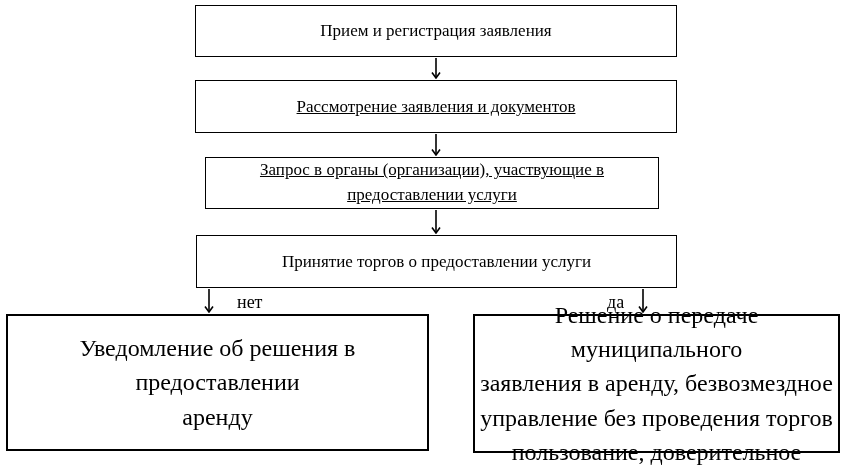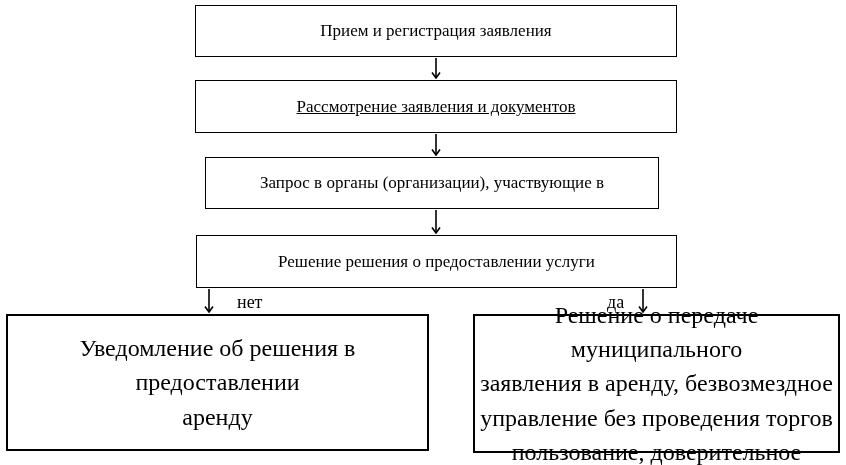--- a/index.html
+++ b/index.html
@@ -27,21 +27,21 @@
     font-size: 17px;
     line-height: 1.5;
   }
   .box.big {
     border-width: 2px;
     font-size: 24px;
     line-height: 1.42;
   }
   .b1 { left: 195px; top: 5px;   width: 482px; height: 52px; }
   .b2 { left: 195px; top: 80px;  width: 482px; height: 53px; text-decoration: underline; }
-  .b3 { left: 205px; top: 157px; width: 454px; height: 52px; line-height: 1.45; }
+  .b3 { left: 205px; top: 157px; width: 454px; height: 52px; line-height: 1.45; text-decoration: underline; }
   .b4 { left: 196px; top: 235px; width: 481px; height: 53px; }
   .b5 { left: 6px;   top: 314px; width: 423px; height: 137px; }
   .b6 { left: 473px; top: 314px; width: 367px; height: 139px; }
   .arrow { position: absolute; }
   .a1 { left: 429px; top: 58px; }
   .a2 { left: 429px; top: 134px; }
   .a3 { left: 429px; top: 210px; }
   .a-no  { left: 202px; top: 289px; }
   .a-yes { left: 636px; top: 289px; }
   .branch-label {
@@ -71,29 +71,30 @@
     <div>Рассмотрение заявления и документов</div>
   </div>
 
   <svg class="arrow a2" width="14" height="22" viewBox="0 0 14 22">
     <line x1="7" y1="0" x2="7" y2="20" stroke="#000" stroke-width="1.6"></line>
     <polyline points="3,15.5 7,21 11,15.5" fill="none" stroke="#000" stroke-width="1.6"></polyline>
   </svg>
 
   <div class="box b3">
     <div>Запрос в органы (организации), участвующие в</div>
+    <div>предоставлении услуги</div>
   </div>
 
   <svg class="arrow a3" width="14" height="24" viewBox="0 0 14 24">
     <line x1="7" y1="0" x2="7" y2="22" stroke="#000" stroke-width="1.6"></line>
     <polyline points="3,17.5 7,23 11,17.5" fill="none" stroke="#000" stroke-width="1.6"></polyline>
   </svg>
 
   <div class="box b4">
-    <div>Решение решения о предоставлении услуги</div>
+    <div>Принятие торгов о предоставлении услуги</div>
   </div>
 
   <svg class="arrow a-no" width="14" height="24" viewBox="0 0 14 24">
     <line x1="7" y1="0" x2="7" y2="22" stroke="#000" stroke-width="1.6"></line>
     <polyline points="3,17.5 7,23 11,17.5" fill="none" stroke="#000" stroke-width="1.6"></polyline>
   </svg>
   <div class="branch-label lbl-no">нет</div>
 
   <div class="branch-label lbl-yes">да</div>
   <svg class="arrow a-yes" width="14" height="24" viewBox="0 0 14 24">

